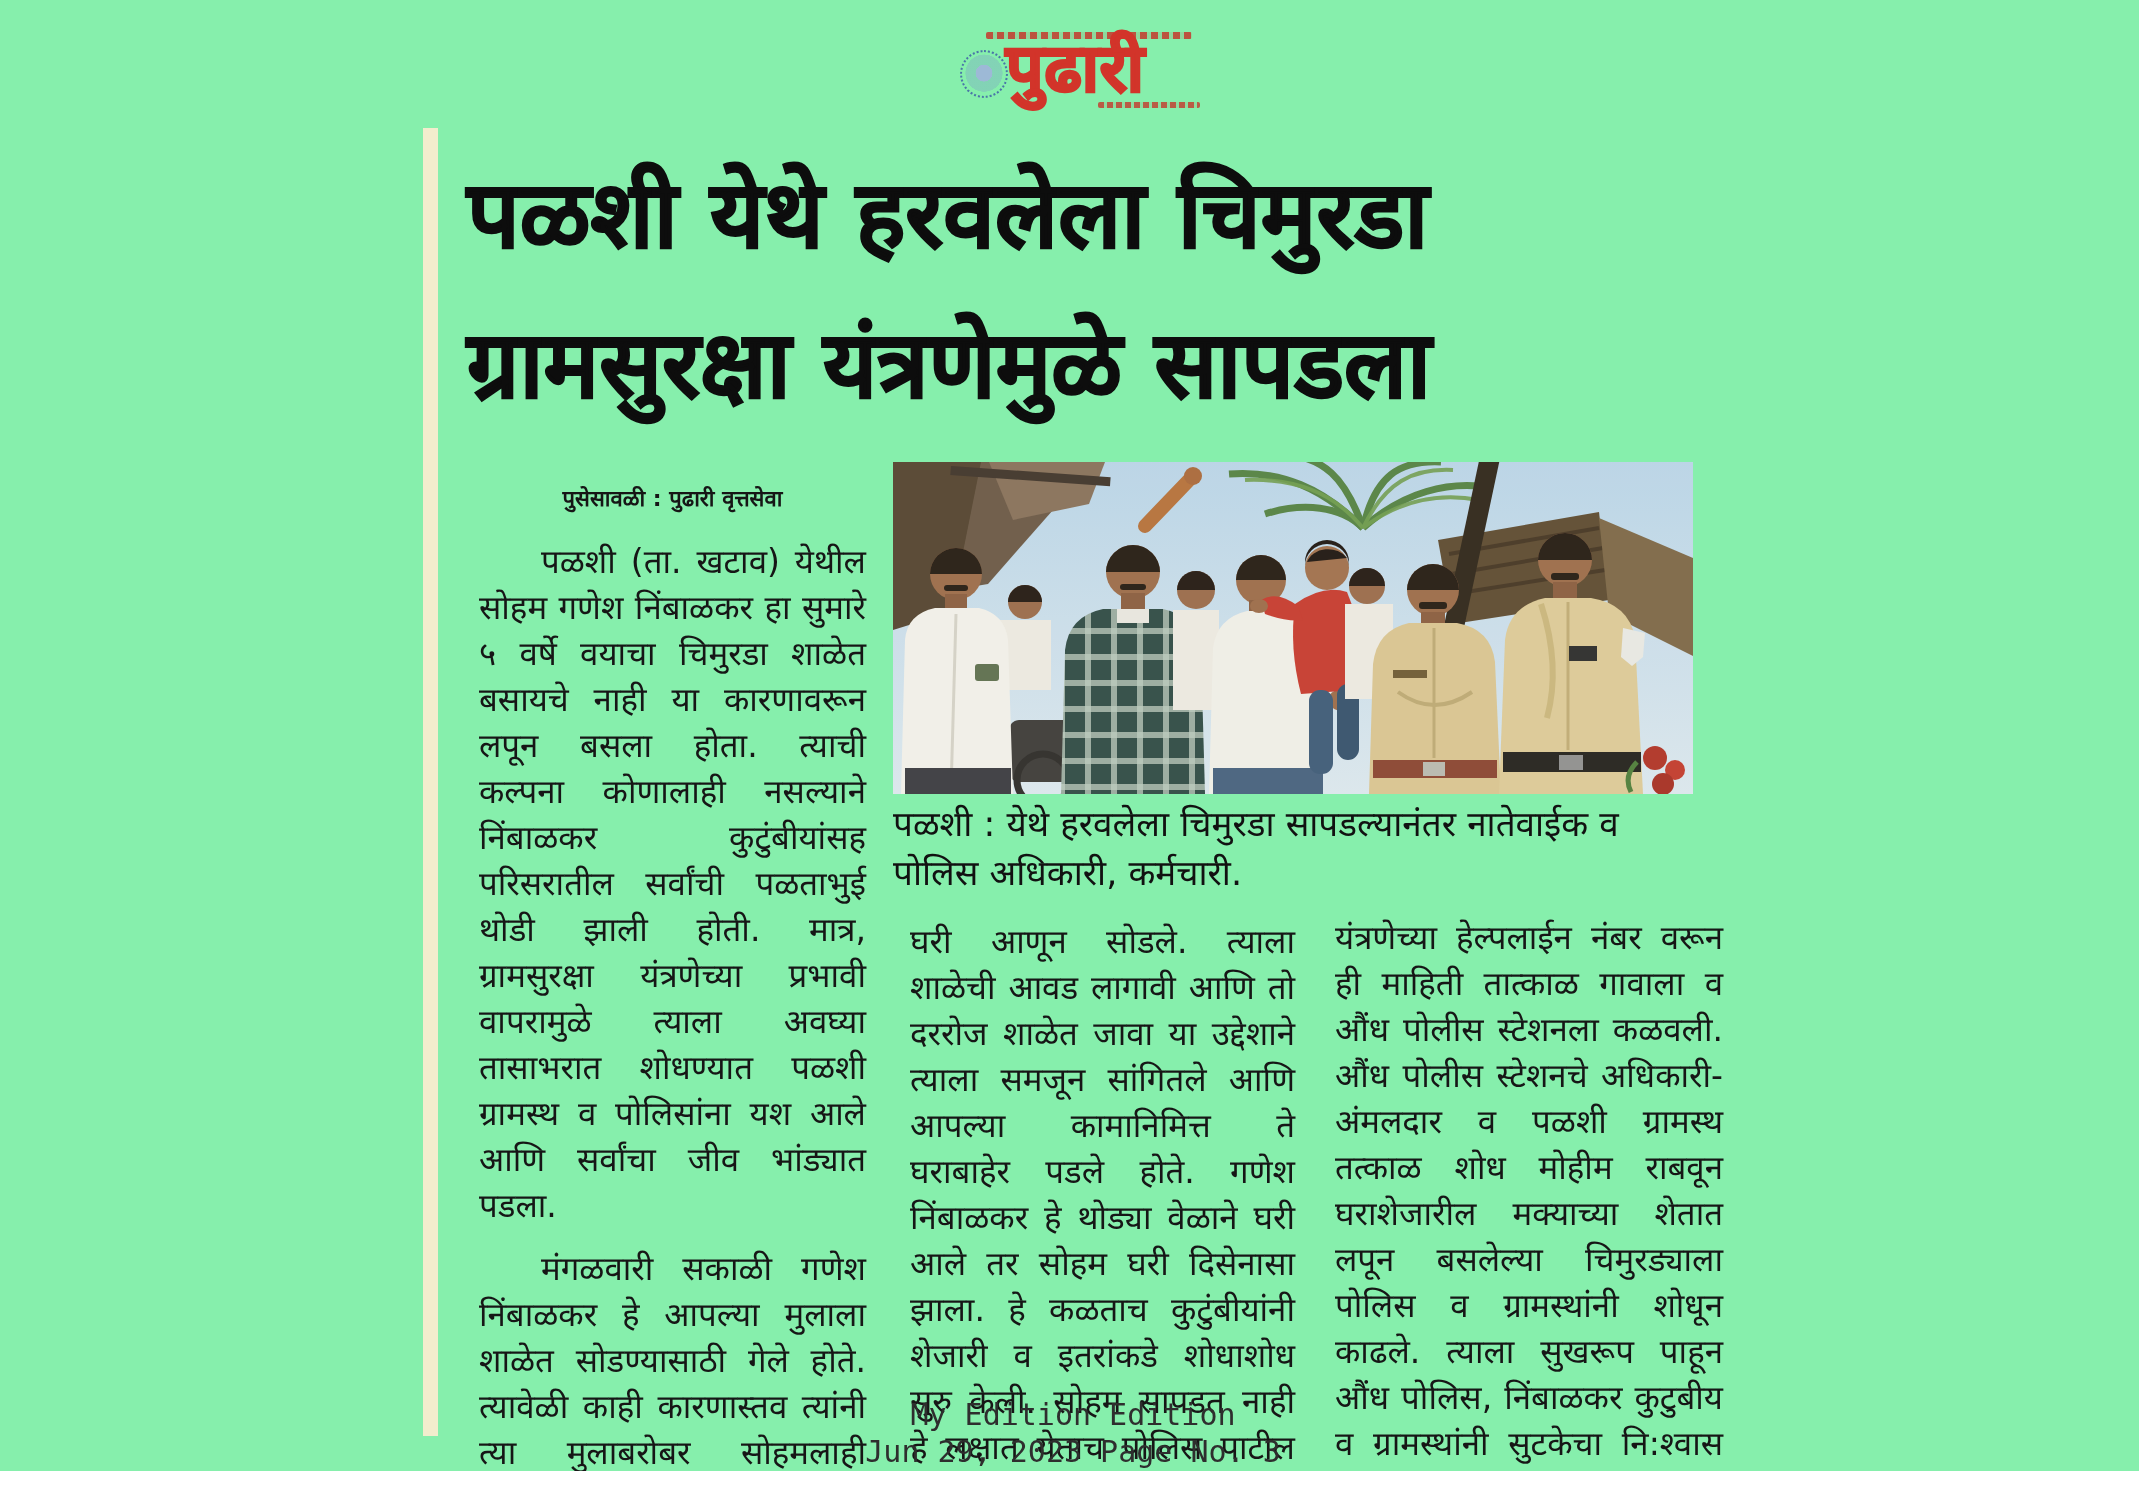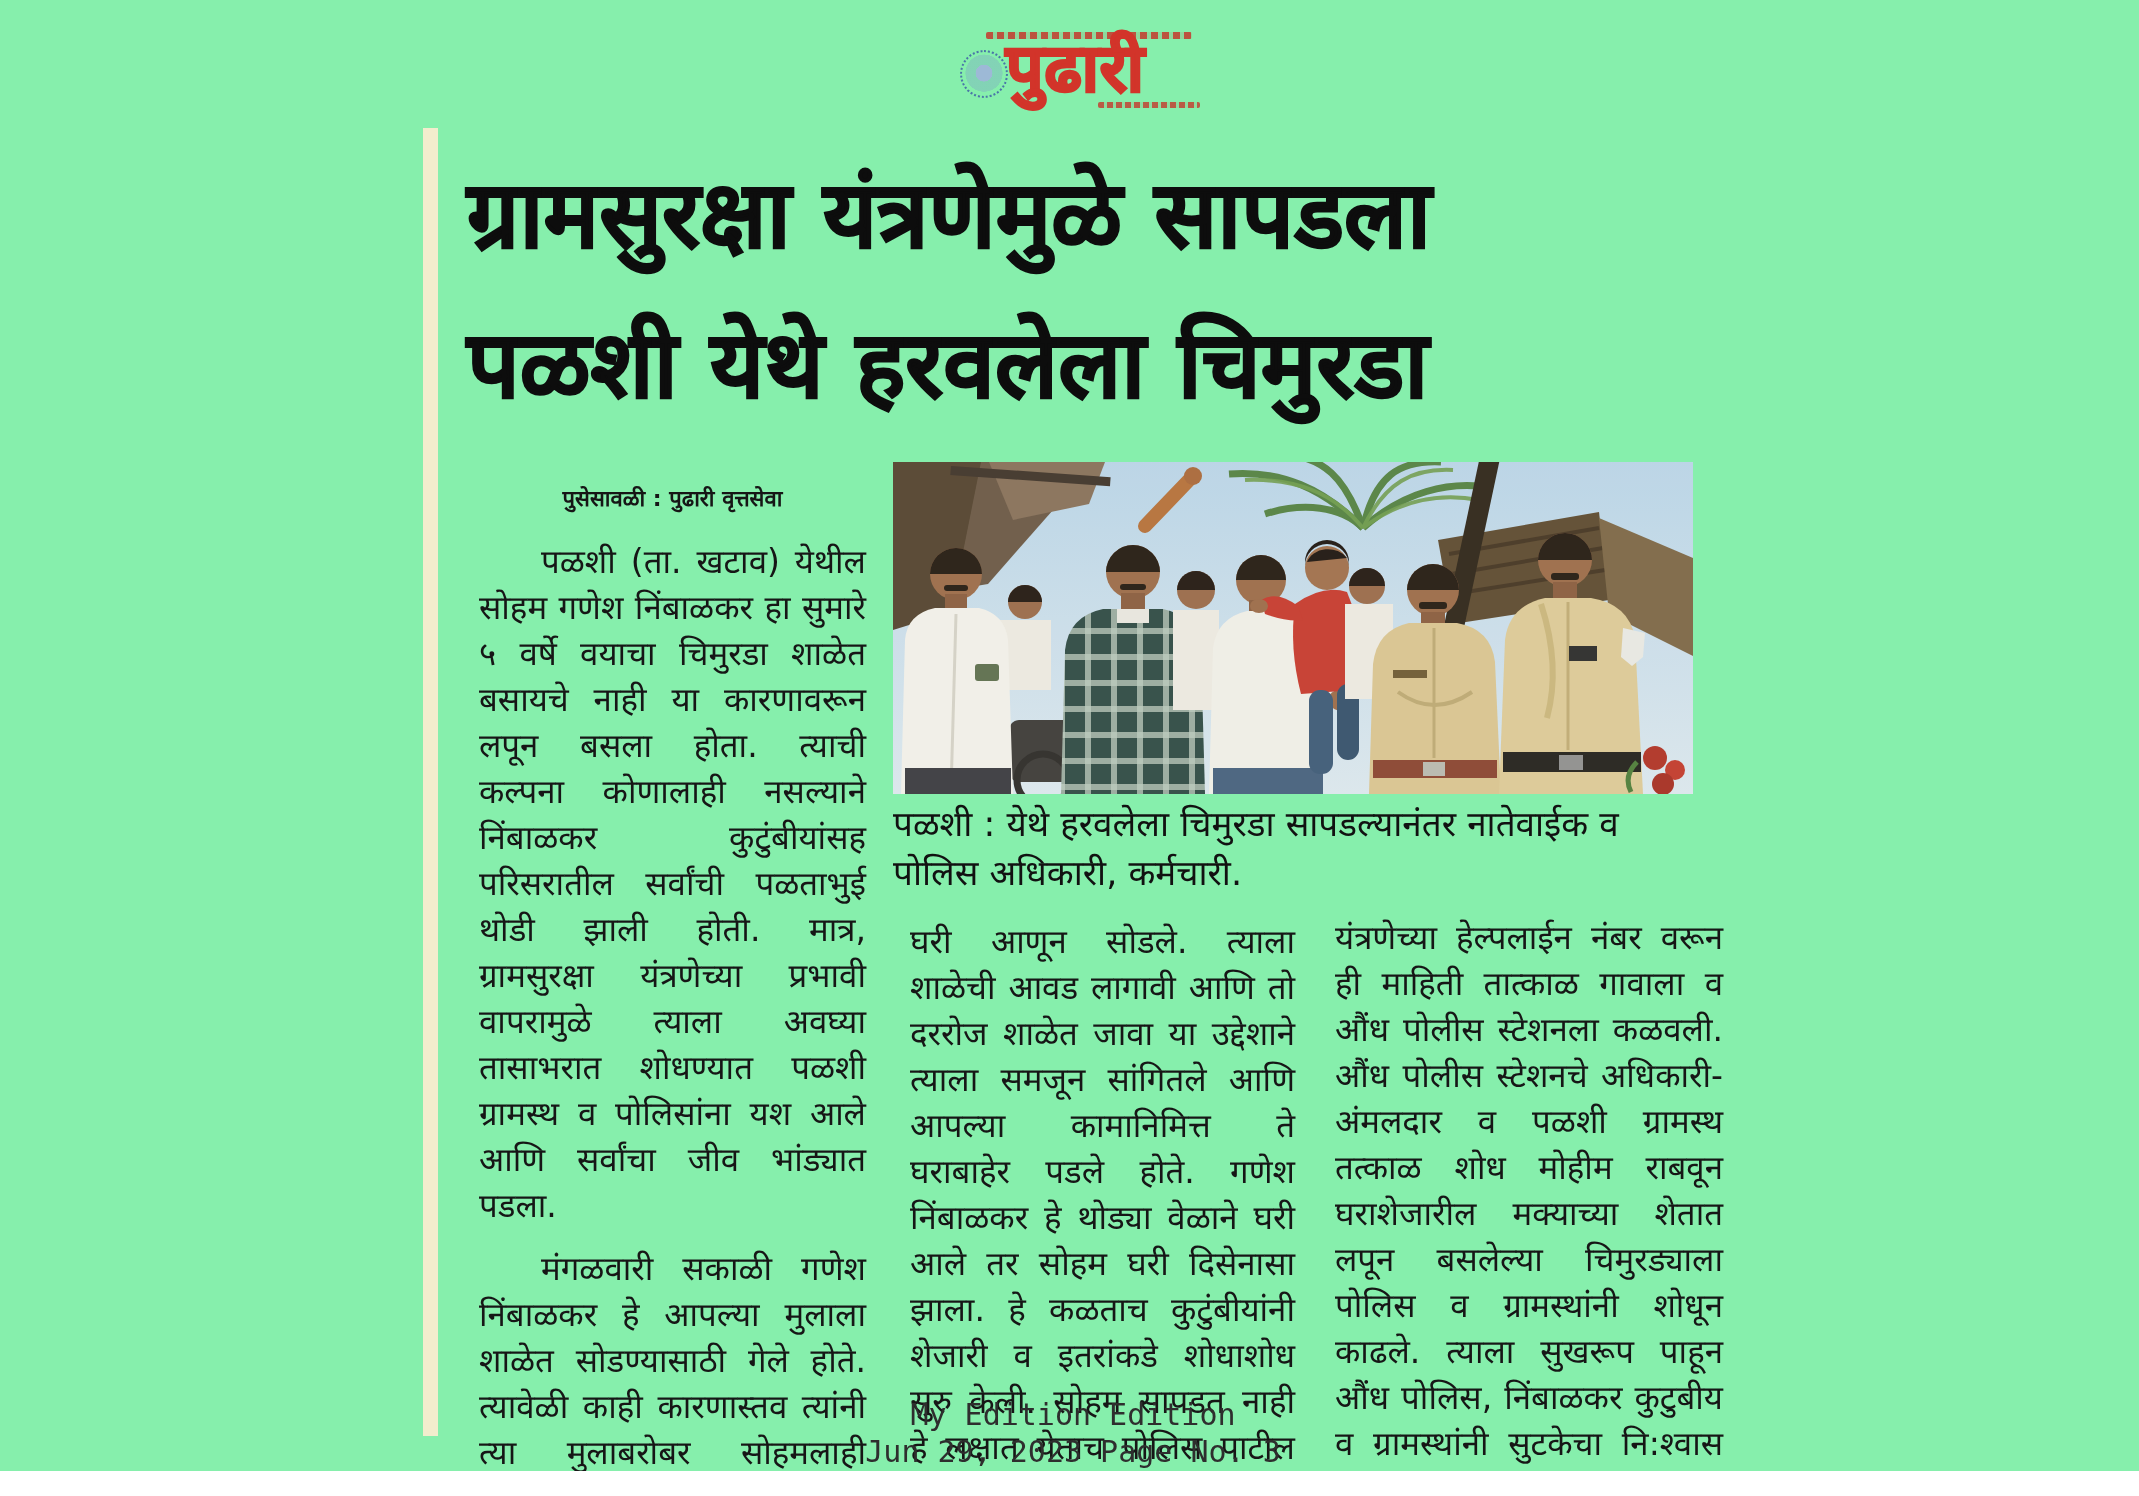--- a/index.html
+++ b/index.html
@@ -58,22 +58,22 @@
   <div class="masthead">
     <div class="tagline-top"></div>
     <div class="emblem"></div>
     <div class="logo-text">पुढारी</div>
     <div class="tagline-bottom"></div>
   </div>
 
   <div class="stripe"></div>
 
   <div class="headline">
+    <div class="hl">पळशी येथे हरवलेला चिमुरडा</div>
     <div class="hl">ग्रामसुरक्षा यंत्रणेमुळे सापडला</div>
-    <div class="hl">पळशी येथे हरवलेला चिमुरडा</div>
   </div>
 
   <div class="col col1">
     <div class="byline">पुसेसावळी : पुढारी वृत्तसेवा</div>
     <p class="para indent">पळशी (ता. खटाव) येथील सोहम गणेश निंबाळकर हा सुमारे ५ वर्षे वयाचा चिमुरडा शाळेत बसायचे नाही या कारणावरून लपून बसला होता. त्याची कल्पना कोणालाही नसल्याने निंबाळकर कुटुंबीयांसह परिसरातील सर्वांची पळताभुई थोडी झाली होती. मात्र, ग्रामसुरक्षा यंत्रणेच्या प्रभावी वापरामुळे त्याला अवघ्या तासाभरात शोधण्यात पळशी ग्रामस्थ व पोलिसांना यश आले आणि सर्वांचा जीव भांड्यात पडला.</p>
     <p class="para indent">मंगळवारी सकाळी गणेश निंबाळकर हे आपल्या मुलाला शाळेत सोडण्यासाठी गेले होते. त्यावेळी काही कारणास्तव त्यांनी त्या मुलाबरोबर सोहमलाही शाळेत बसवले. परंतु, सोहम रडायला लागल्याने शिक्षकांनी फोन करुन घरी घेवून जाण्यास सांगितले. पालकाने त्याला शाळेतून</p>
   </div>
 
   <div class="photo">
     <svg width="800" height="332" viewBox="0 0 800 332" xmlns="http://www.w3.org/2000/svg">

